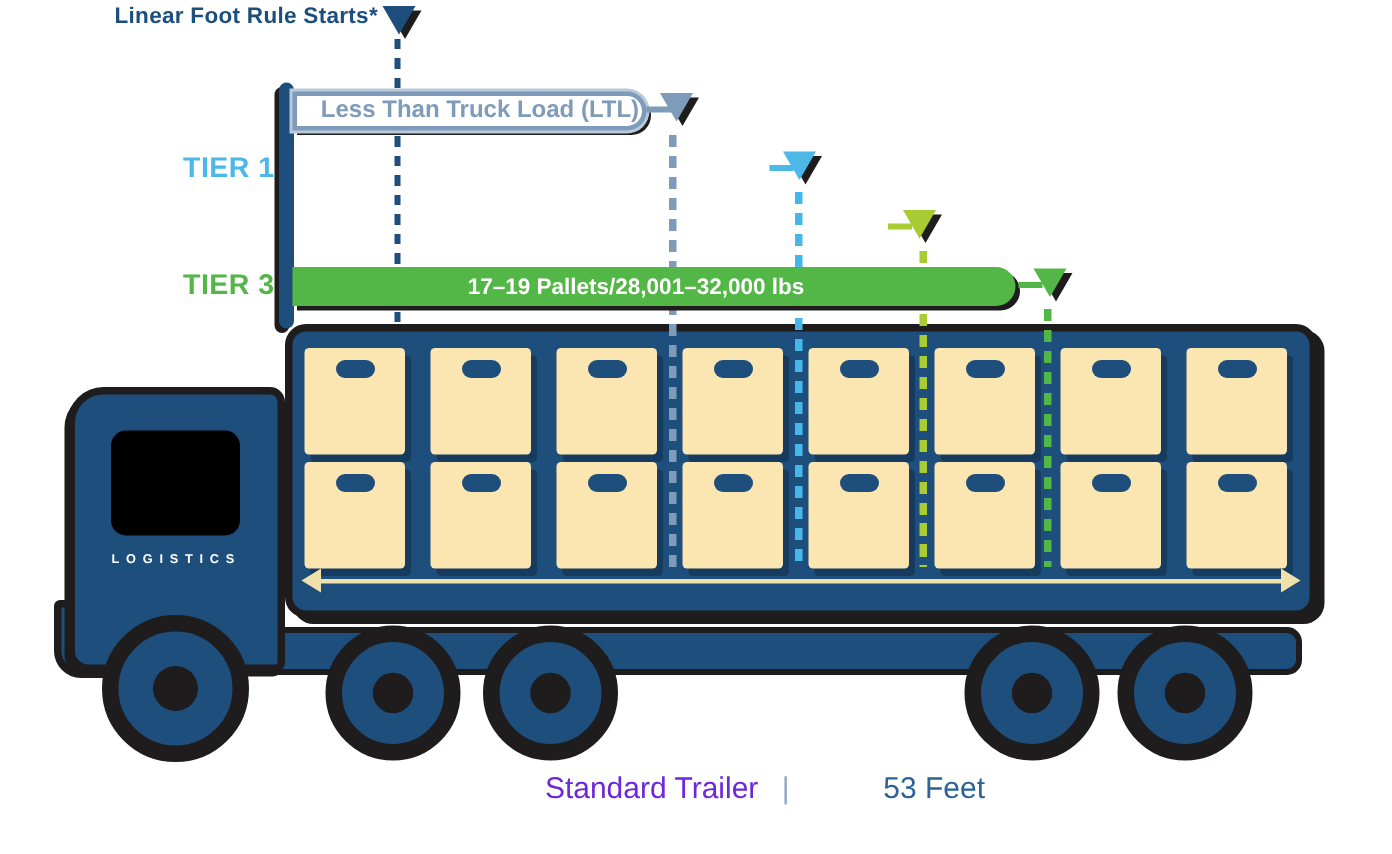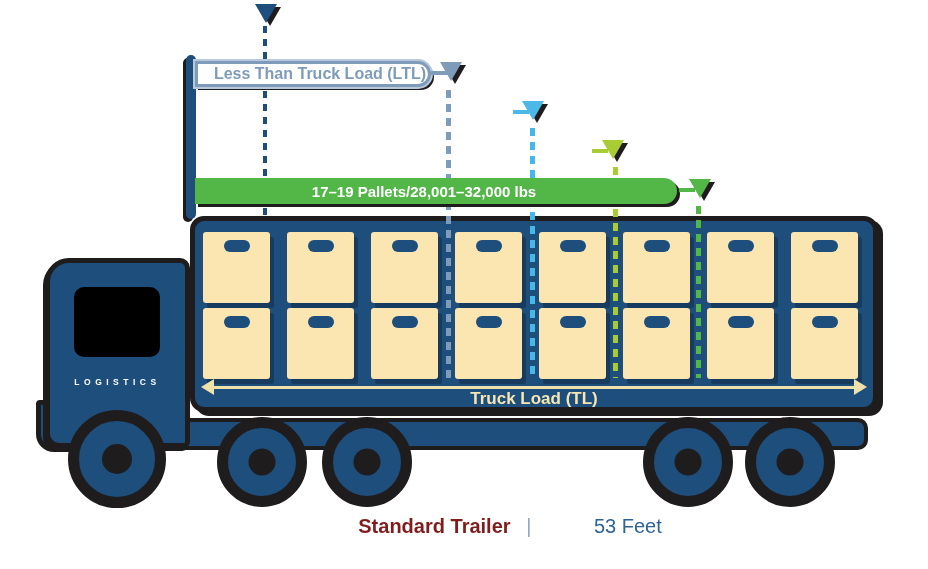--- a/index.html
+++ b/index.html
@@ -68,21 +68,21 @@
     border:4px solid #1F1C1D;border-radius:4px 10px 10px 4px;box-sizing:border-box;z-index:1;}
   .bumper{position:absolute;left:36px;top:400px;width:54px;height:52px;background:#1E4E7B;
     border:5px solid #1F1C1D;border-radius:4px 0 6px 18px;box-sizing:border-box;z-index:1;}
   .cab{position:absolute;left:45px;top:258px;width:145px;height:190px;background:#1E4E7B;
     border:5px solid #1F1C1D;border-radius:24px 10px 6px 14px;box-sizing:border-box;
     box-shadow:-2px 3px 0 #1F1C1D;z-index:2;}
   .cab-window{position:absolute;left:24px;top:24px;width:86px;height:70px;background:#000;
     border-radius:10px;}
   .cab-logo{position:absolute;left:0;top:102px;width:100%;text-align:center;color:#fff;}
   .cab-logo .fst{font-size:25px;font-weight:bold;letter-spacing:4px;line-height:22px;}
-  .cab-logo .logistics{font-size:8.5px;font-weight:bold;letter-spacing:4.5px;margin-top:12px;}
+  .cab-logo .logistics{font-size:8.5px;font-weight:bold;letter-spacing:4.5px;margin-top:2px;}
   .wheel{position:absolute;background:#1E4E7B;border:11px solid #1F1C1D;border-radius:50%;
     box-sizing:border-box;z-index:3;}
   .wheel .hub{position:absolute;left:50%;top:50%;transform:translate(-50%,-50%);
     width:30px;height:30px;background:#1F1C1D;border-radius:50%;}
   .wheel.w1{left:68px;top:410px;width:98px;height:98px;}
   .wheel.w2{left:217px;top:417px;width:90px;height:90px;}
   .wheel.w3{left:322px;top:417px;width:90px;height:90px;}
   .wheel.w4{left:643px;top:417px;width:90px;height:90px;}
   .wheel.w5{left:745px;top:417px;width:90px;height:90px;}
   .wheel.w2 .hub,.wheel.w3 .hub,.wheel.w4 .hub,.wheel.w5 .hub{width:27px;height:27px;}
@@ -98,41 +98,44 @@
   .tl-head{position:absolute;top:158px;width:0;height:0;border-top:8px solid transparent;
     border-bottom:8px solid transparent;}
   .tl-head.left{left:6px;border-right:13px solid #F0E0A9;}
   .tl-head.right{right:6px;border-left:13px solid #F0E0A9;}
   .tl-label{position:absolute;left:0;top:168px;width:100%;text-align:center;color:#F5E6B4;
     font-size:17px;font-weight:bold;}
 
   
   .caption{position:absolute;left:92px;top:515px;width:836px;text-align:center;font-size:20px;
     white-space:nowrap;z-index:1;}
-  .caption .title{font-weight:bold;color:#7f1d1d;}
+  .caption .title{font-weight:normal;color:#6d28d9;}
   .caption .sep{color:#8FA9C2;margin:0 10px;font-weight:normal;}
   .caption .value{color:#2E6395;font-weight:normal;margin-left:47px;}
 </style>
 </head>
 <body>
 
 <div id="stage">
 
+  <div class="rule-label">Linear Foot Rule Starts*</div>
   <div class="marker" style="left:255px;top:4px;">
     <div class="tri shadow"></div>
     <div class="tri fill c-navy"></div>
   </div>
   <div class="dash v-navy"></div>
   <div class="dash v-gray"></div>
   <div class="dash v-blue"></div>
   <div class="dash v-yg"></div>
   <div class="dash v-green"></div>
 
   <div class="rod"></div>
 
+  <div class="tier-label t1">TIER 1</div>
+  <div class="tier-label t3">TIER 3</div>
 
   <div class="bar ltl">
     <span>Less Than Truck Load (LTL)</span>
   </div>
   <div class="bar t3">
     <span>17–19 Pallets/28,001–32,000 lbs</span>
   </div>
 
   <div class="stub s-ltl"></div>
   <div class="marker" style="left:440px;top:62px;">
@@ -226,21 +229,20 @@
         <div class="pallet">
           <div class="pallet-handle"></div>
         </div>
         <div class="pallet">
           <div class="pallet-handle"></div>
         </div>
       </div>
     <div class="tl-head left"></div>
     <div class="tl-arrow-line"></div>
     <div class="tl-head right"></div>
-    <div class="tl-label">Truck Load (TL)</div>
   </div>
 
   <div class="caption">
     <span class="title">Standard Trailer</span>
     <span class="sep">|</span>
     <span class="value">53 Feet</span>
   </div>
 
 </div>
 

